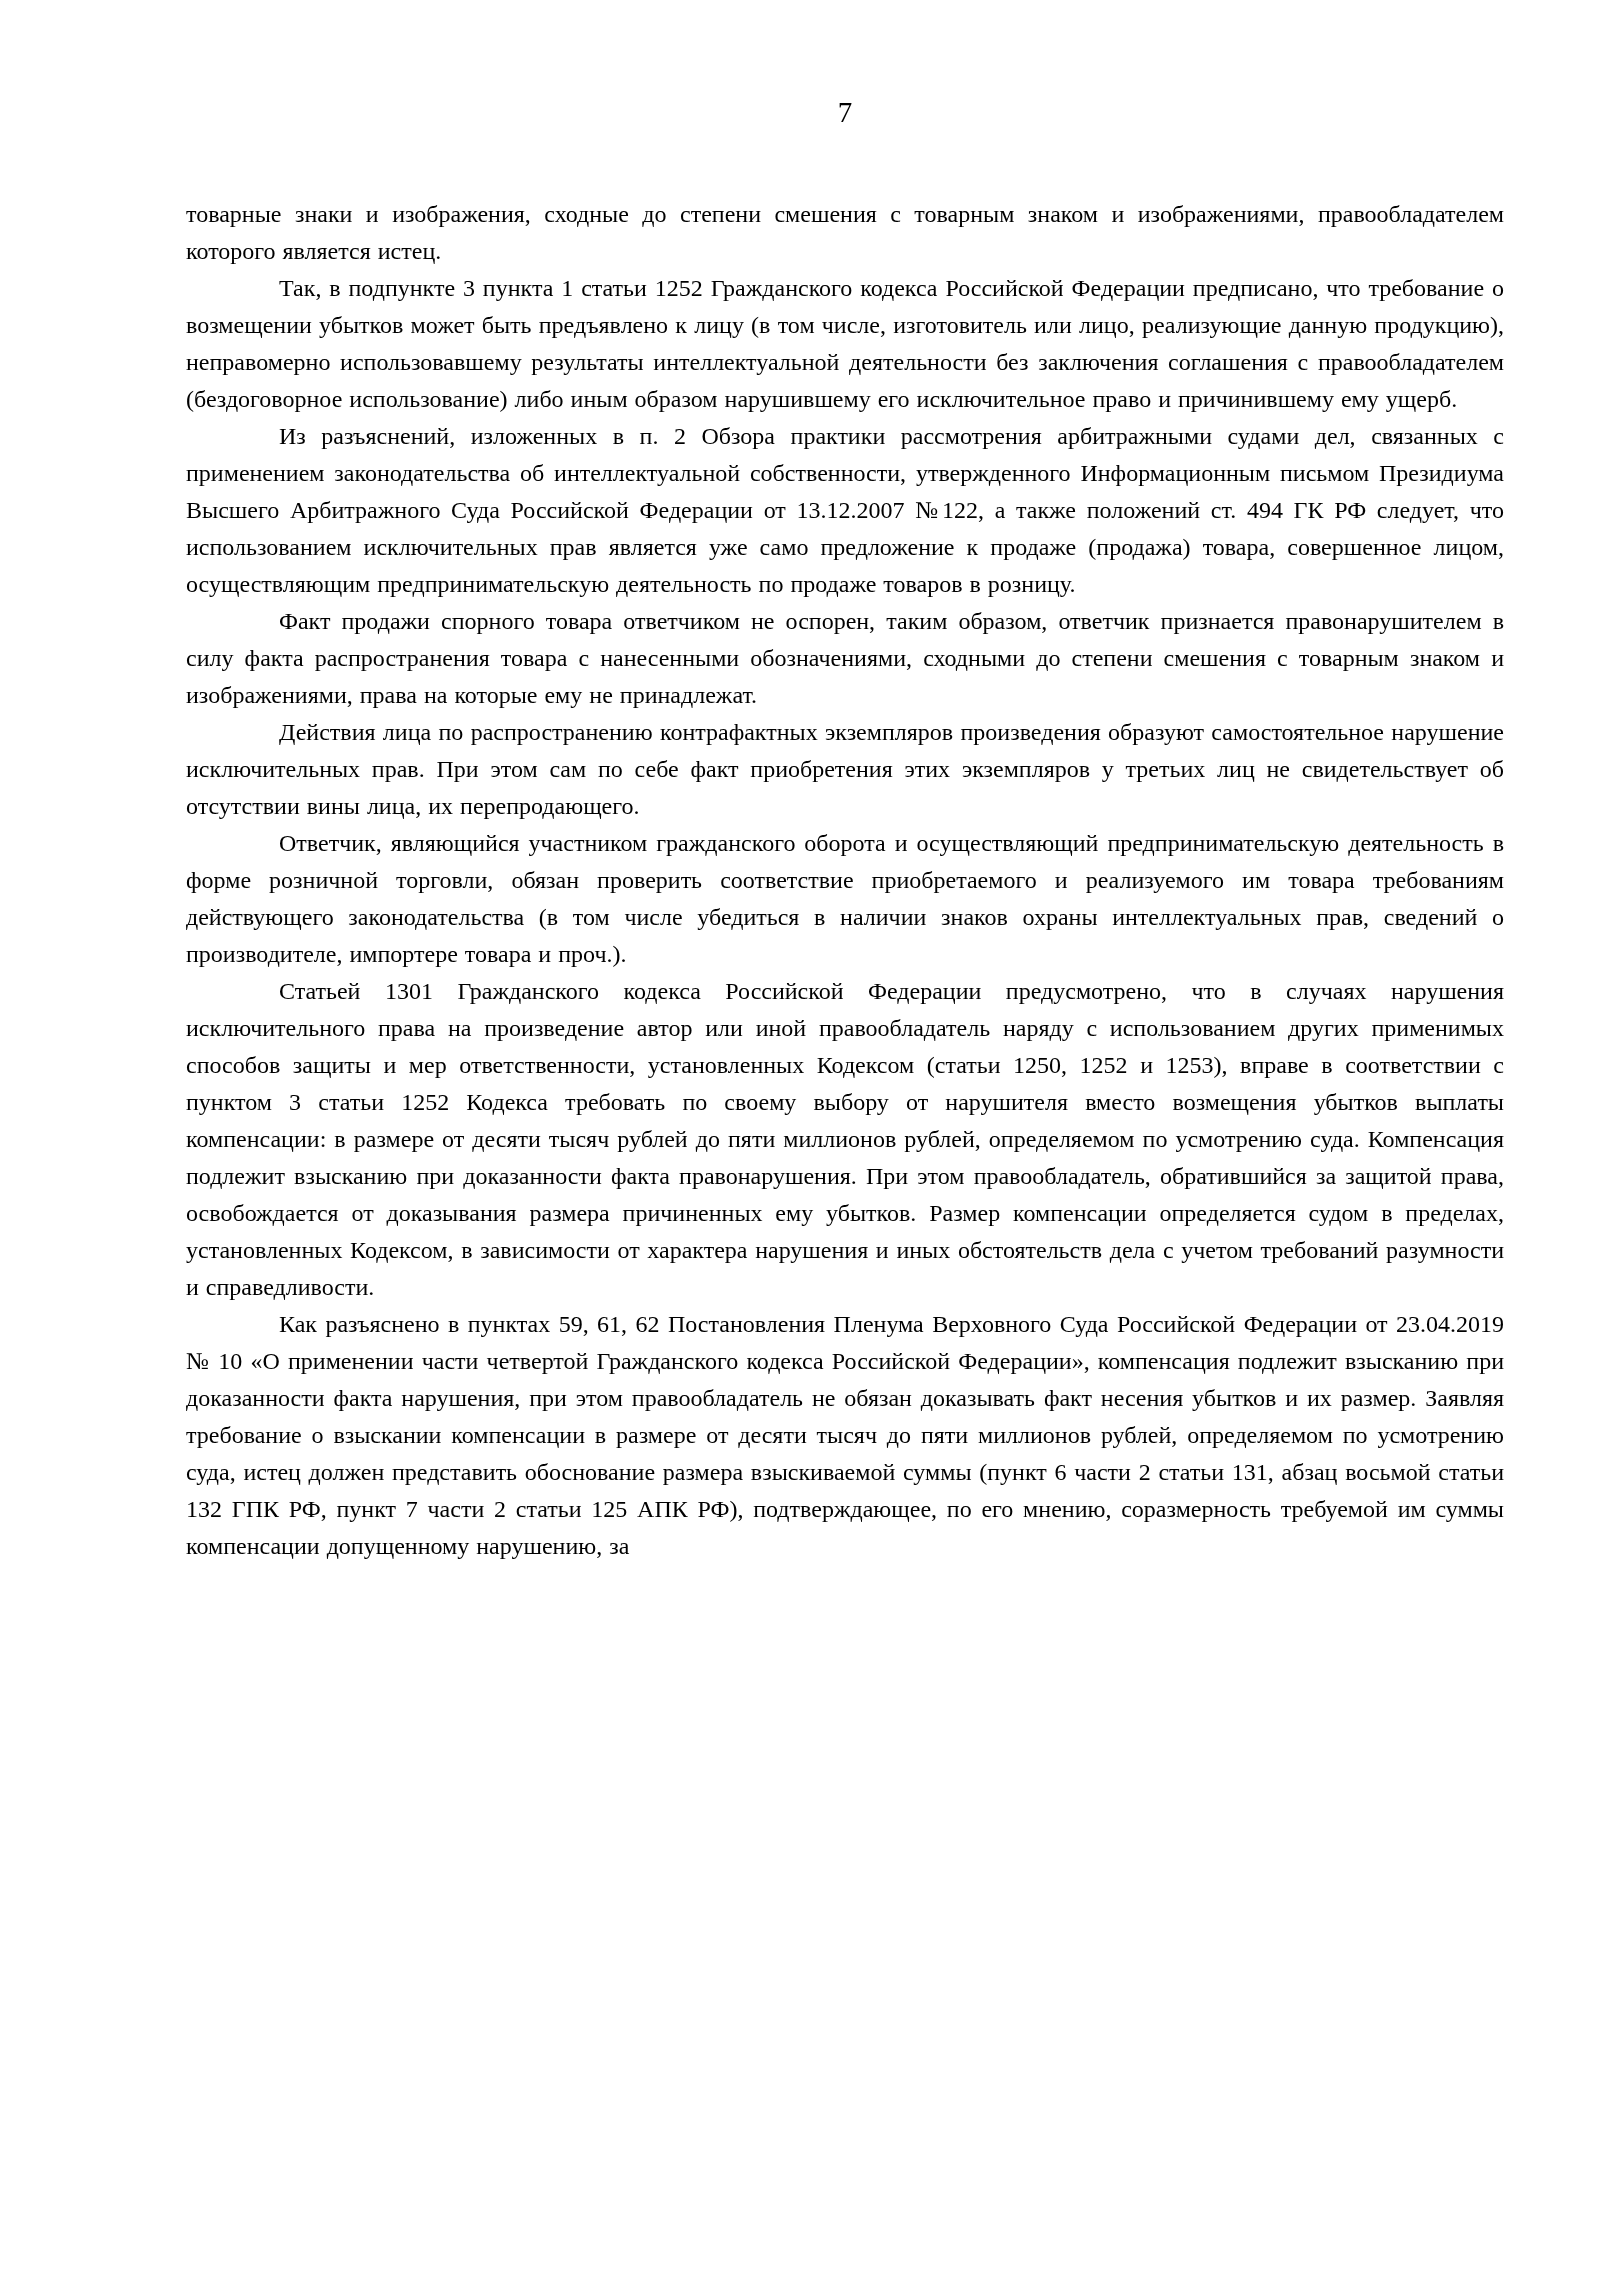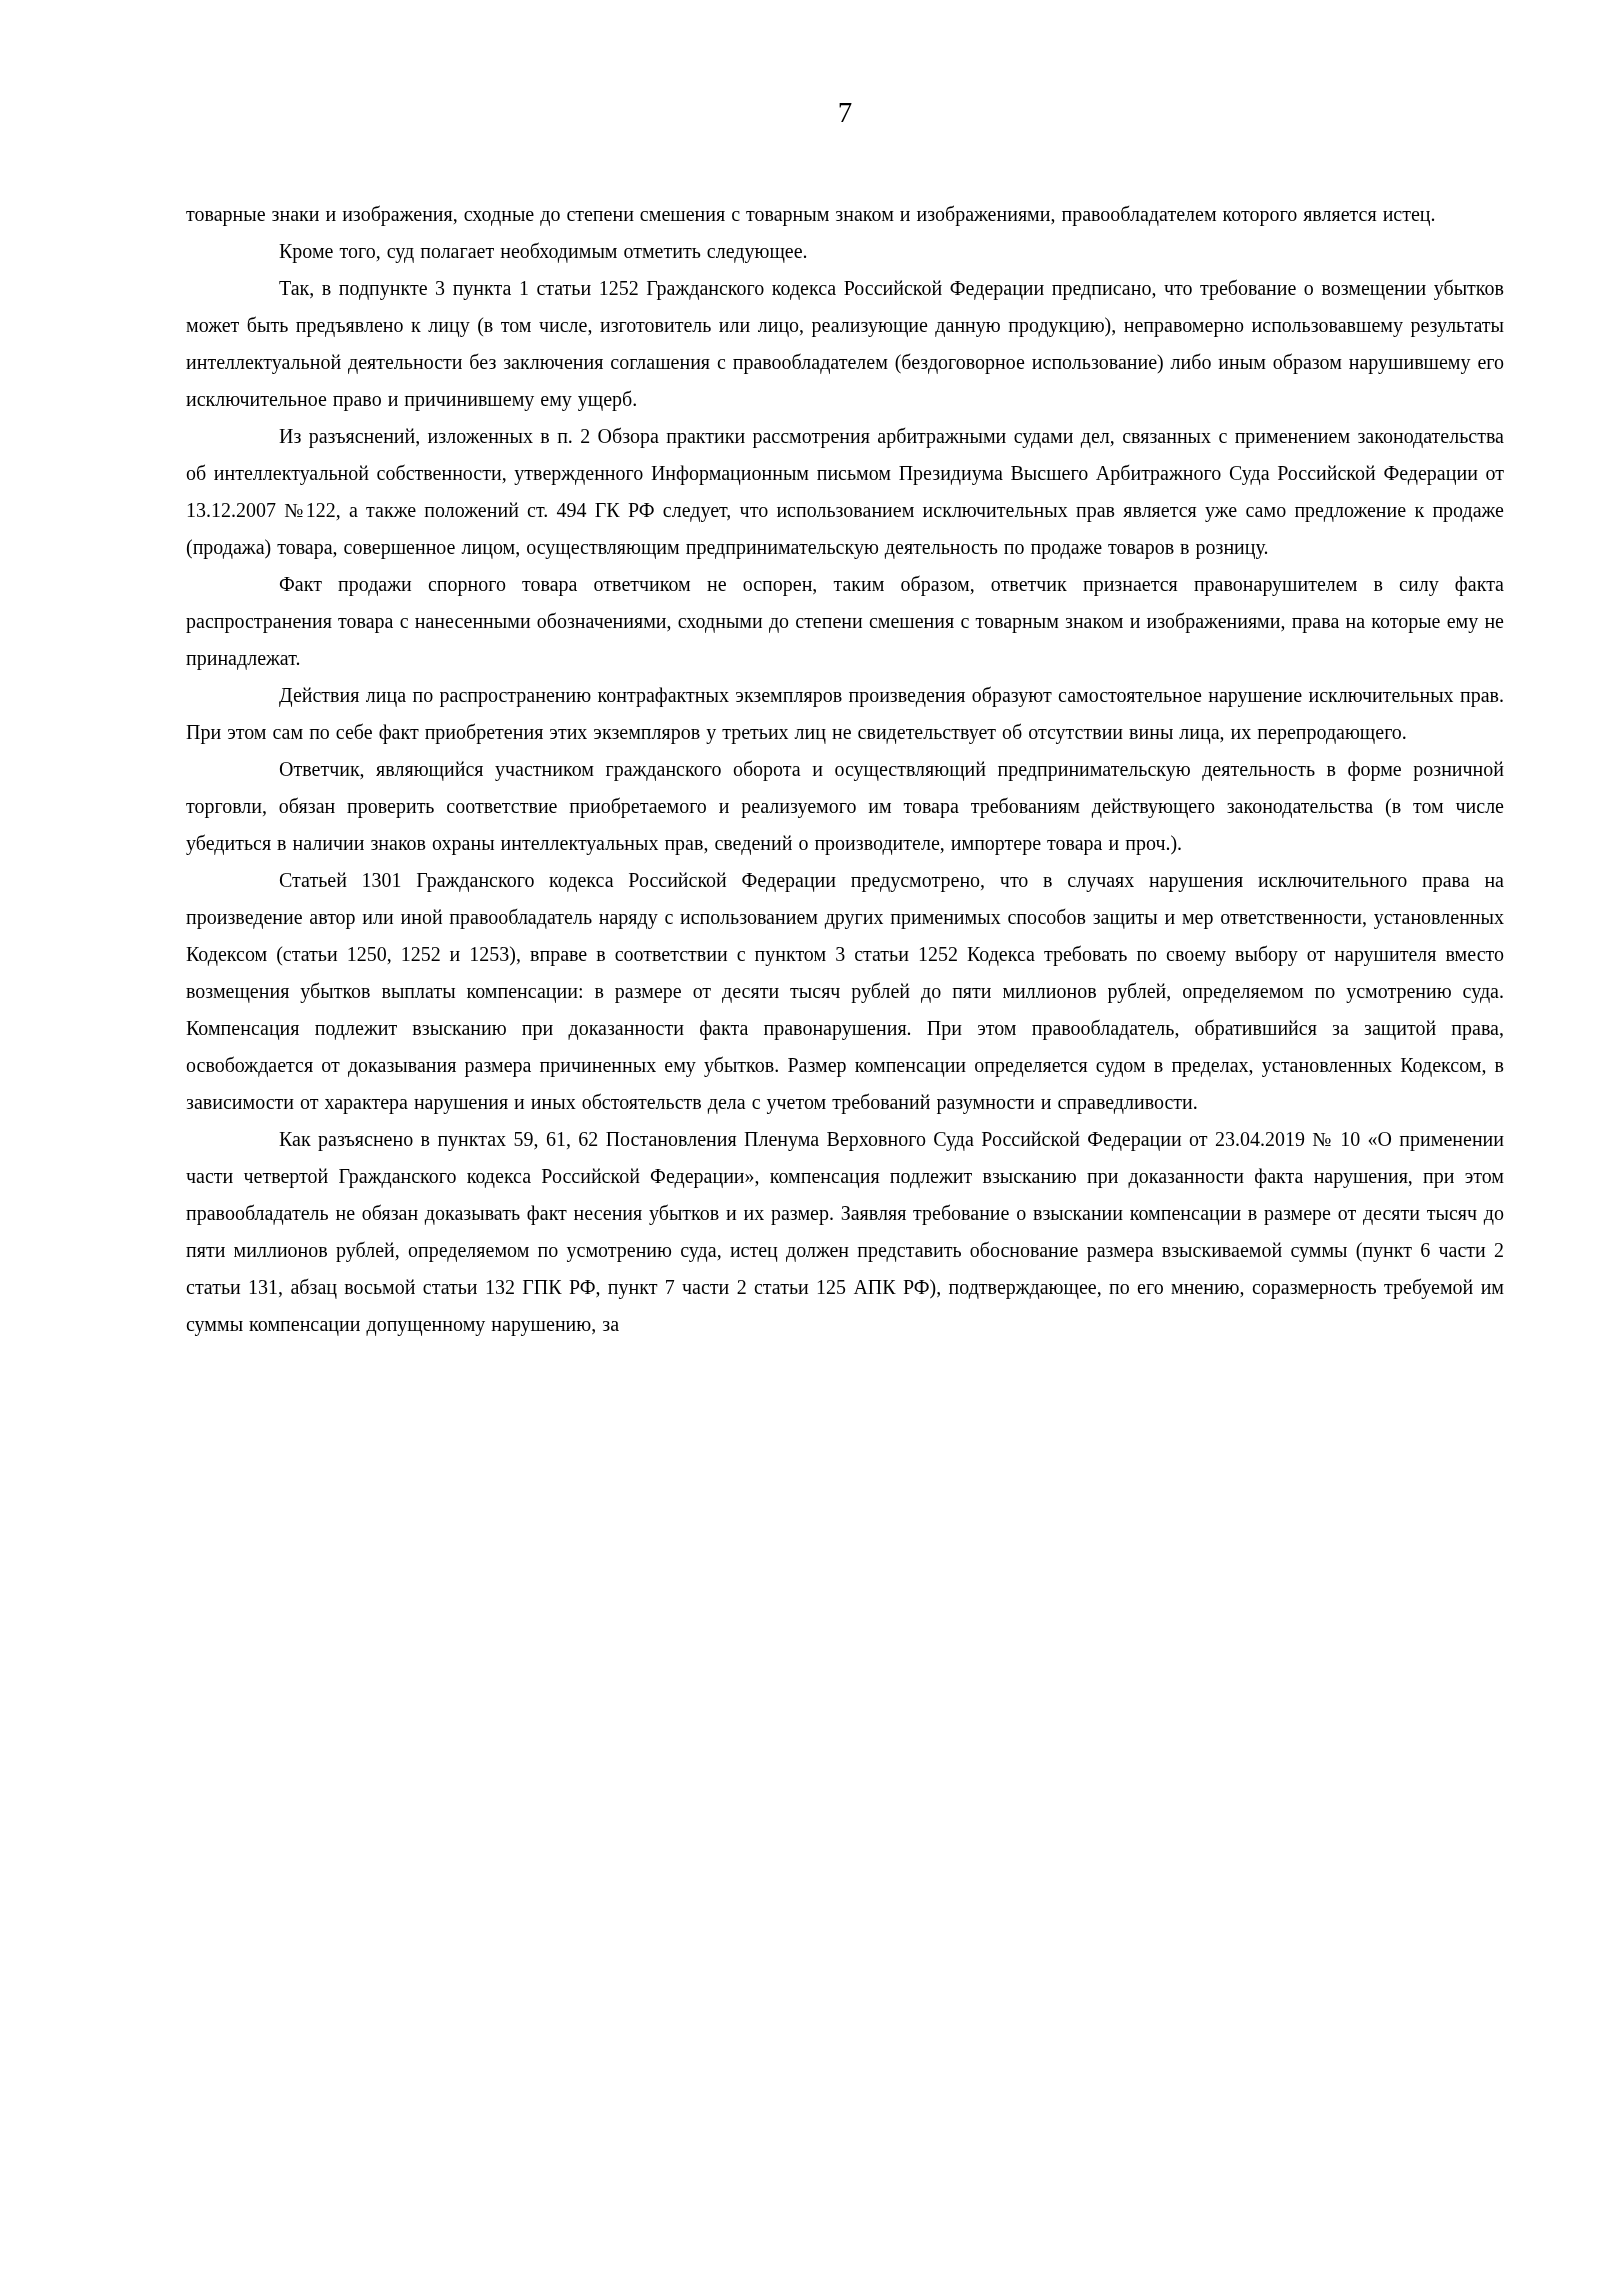--- a/index.html
+++ b/index.html
@@ -23,21 +23,21 @@
     width: 1318px;
     text-align: center;
     font-size: 29px;
     line-height: 33px;
   }
   .content {
     position: absolute;
     top: 196px;
     left: 186px;
     width: 1318px;
-    font-size: 20px;
+    font-size: 24px;
     line-height: 37px;
     text-align: justify;
     text-justify: inter-word;
     word-spacing: 1px;
   }
   .para {
     margin: 0;
     padding: 0;
     text-indent: 93px;
   }
@@ -46,21 +46,20 @@
   }
 </style>
 </head>
 <body>
 
 <div class="page">
   <div class="page-number">7</div>
 
   <div class="content">
     <p class="para no-indent">товарные знаки и изображения, сходные до степени смешения с товарным знаком и изображениями, правообладателем которого является истец.</p>
-    <p class="para">Кроме того, суд полагает необходимым отметить следующее.</p>
     <p class="para">Так, в подпункте 3 пункта 1 статьи 1252 Гражданского кодекса Российской Федерации предписано, что требование о возмещении убытков может быть предъявлено к лицу (в том числе, изготовитель или лицо, реализующие данную продукцию), неправомерно использовавшему результаты интеллектуальной деятельности без заключения соглашения с правообладателем (бездоговорное использование) либо иным образом нарушившему его исключительное право и причинившему ему ущерб.</p>
     <p class="para">Из разъяснений, изложенных в п. 2 Обзора практики рассмотрения арбитражными судами дел, связанных с применением законодательства об интеллектуальной собственности, утвержденного Информационным письмом Президиума Высшего Арбитражного Суда Российской Федерации от 13.12.2007 №122, а также положений ст. 494 ГК РФ следует, что использованием исключительных прав является уже само предложение к продаже (продажа) товара, совершенное лицом, осуществляющим предпринимательскую деятельность по продаже товаров в розницу.</p>
     <p class="para">Факт продажи спорного товара ответчиком не оспорен, таким образом, ответчик признается правонарушителем в силу факта распространения товара с нанесенными обозначениями, сходными до степени смешения с товарным знаком и изображениями, права на которые ему не принадлежат.</p>
     <p class="para">Действия лица по распространению контрафактных экземпляров произведения образуют самостоятельное нарушение исключительных прав. При этом сам по себе факт приобретения этих экземпляров у третьих лиц не свидетельствует об отсутствии вины лица, их перепродающего.</p>
     <p class="para">Ответчик, являющийся участником гражданского оборота и осуществляющий предпринимательскую деятельность в форме розничной торговли, обязан проверить соответствие приобретаемого и реализуемого им товара требованиям действующего законодательства (в том числе убедиться в наличии знаков охраны интеллектуальных прав, сведений о производителе, импортере товара и проч.).</p>
     <p class="para">Статьей 1301 Гражданского кодекса Российской Федерации предусмотрено, что в случаях нарушения исключительного права на произведение автор или иной правообладатель наряду с использованием других применимых способов защиты и мер ответственности, установленных Кодексом (статьи 1250, 1252 и 1253), вправе в соответствии с пунктом 3 статьи 1252 Кодекса требовать по своему выбору от нарушителя вместо возмещения убытков выплаты компенсации: в размере от десяти тысяч рублей до пяти миллионов рублей, определяемом по усмотрению суда. Компенсация подлежит взысканию при доказанности факта правонарушения. При этом правообладатель, обратившийся за защитой права, освобождается от доказывания размера причиненных ему убытков. Размер компенсации определяется судом в пределах, установленных Кодексом, в зависимости от характера нарушения и иных обстоятельств дела с учетом требований разумности и справедливости.</p>
     <p class="para">Как разъяснено в пунктах 59, 61, 62 Постановления Пленума Верховного Суда Российской Федерации от 23.04.2019 № 10 «О применении части четвертой Гражданского кодекса Российской Федерации», компенсация подлежит взысканию при доказанности факта нарушения, при этом правообладатель не обязан доказывать факт несения убытков и их размер. Заявляя требование о взыскании компенсации в размере от десяти тысяч до пяти миллионов рублей, определяемом по усмотрению суда, истец должен представить обоснование размера взыскиваемой суммы (пункт 6 части 2 статьи 131, абзац восьмой статьи 132 ГПК РФ, пункт 7 части 2 статьи 125 АПК РФ), подтверждающее, по его мнению, соразмерность требуемой им суммы компенсации допущенному нарушению, за</p>
   </div>
 </div>
 

